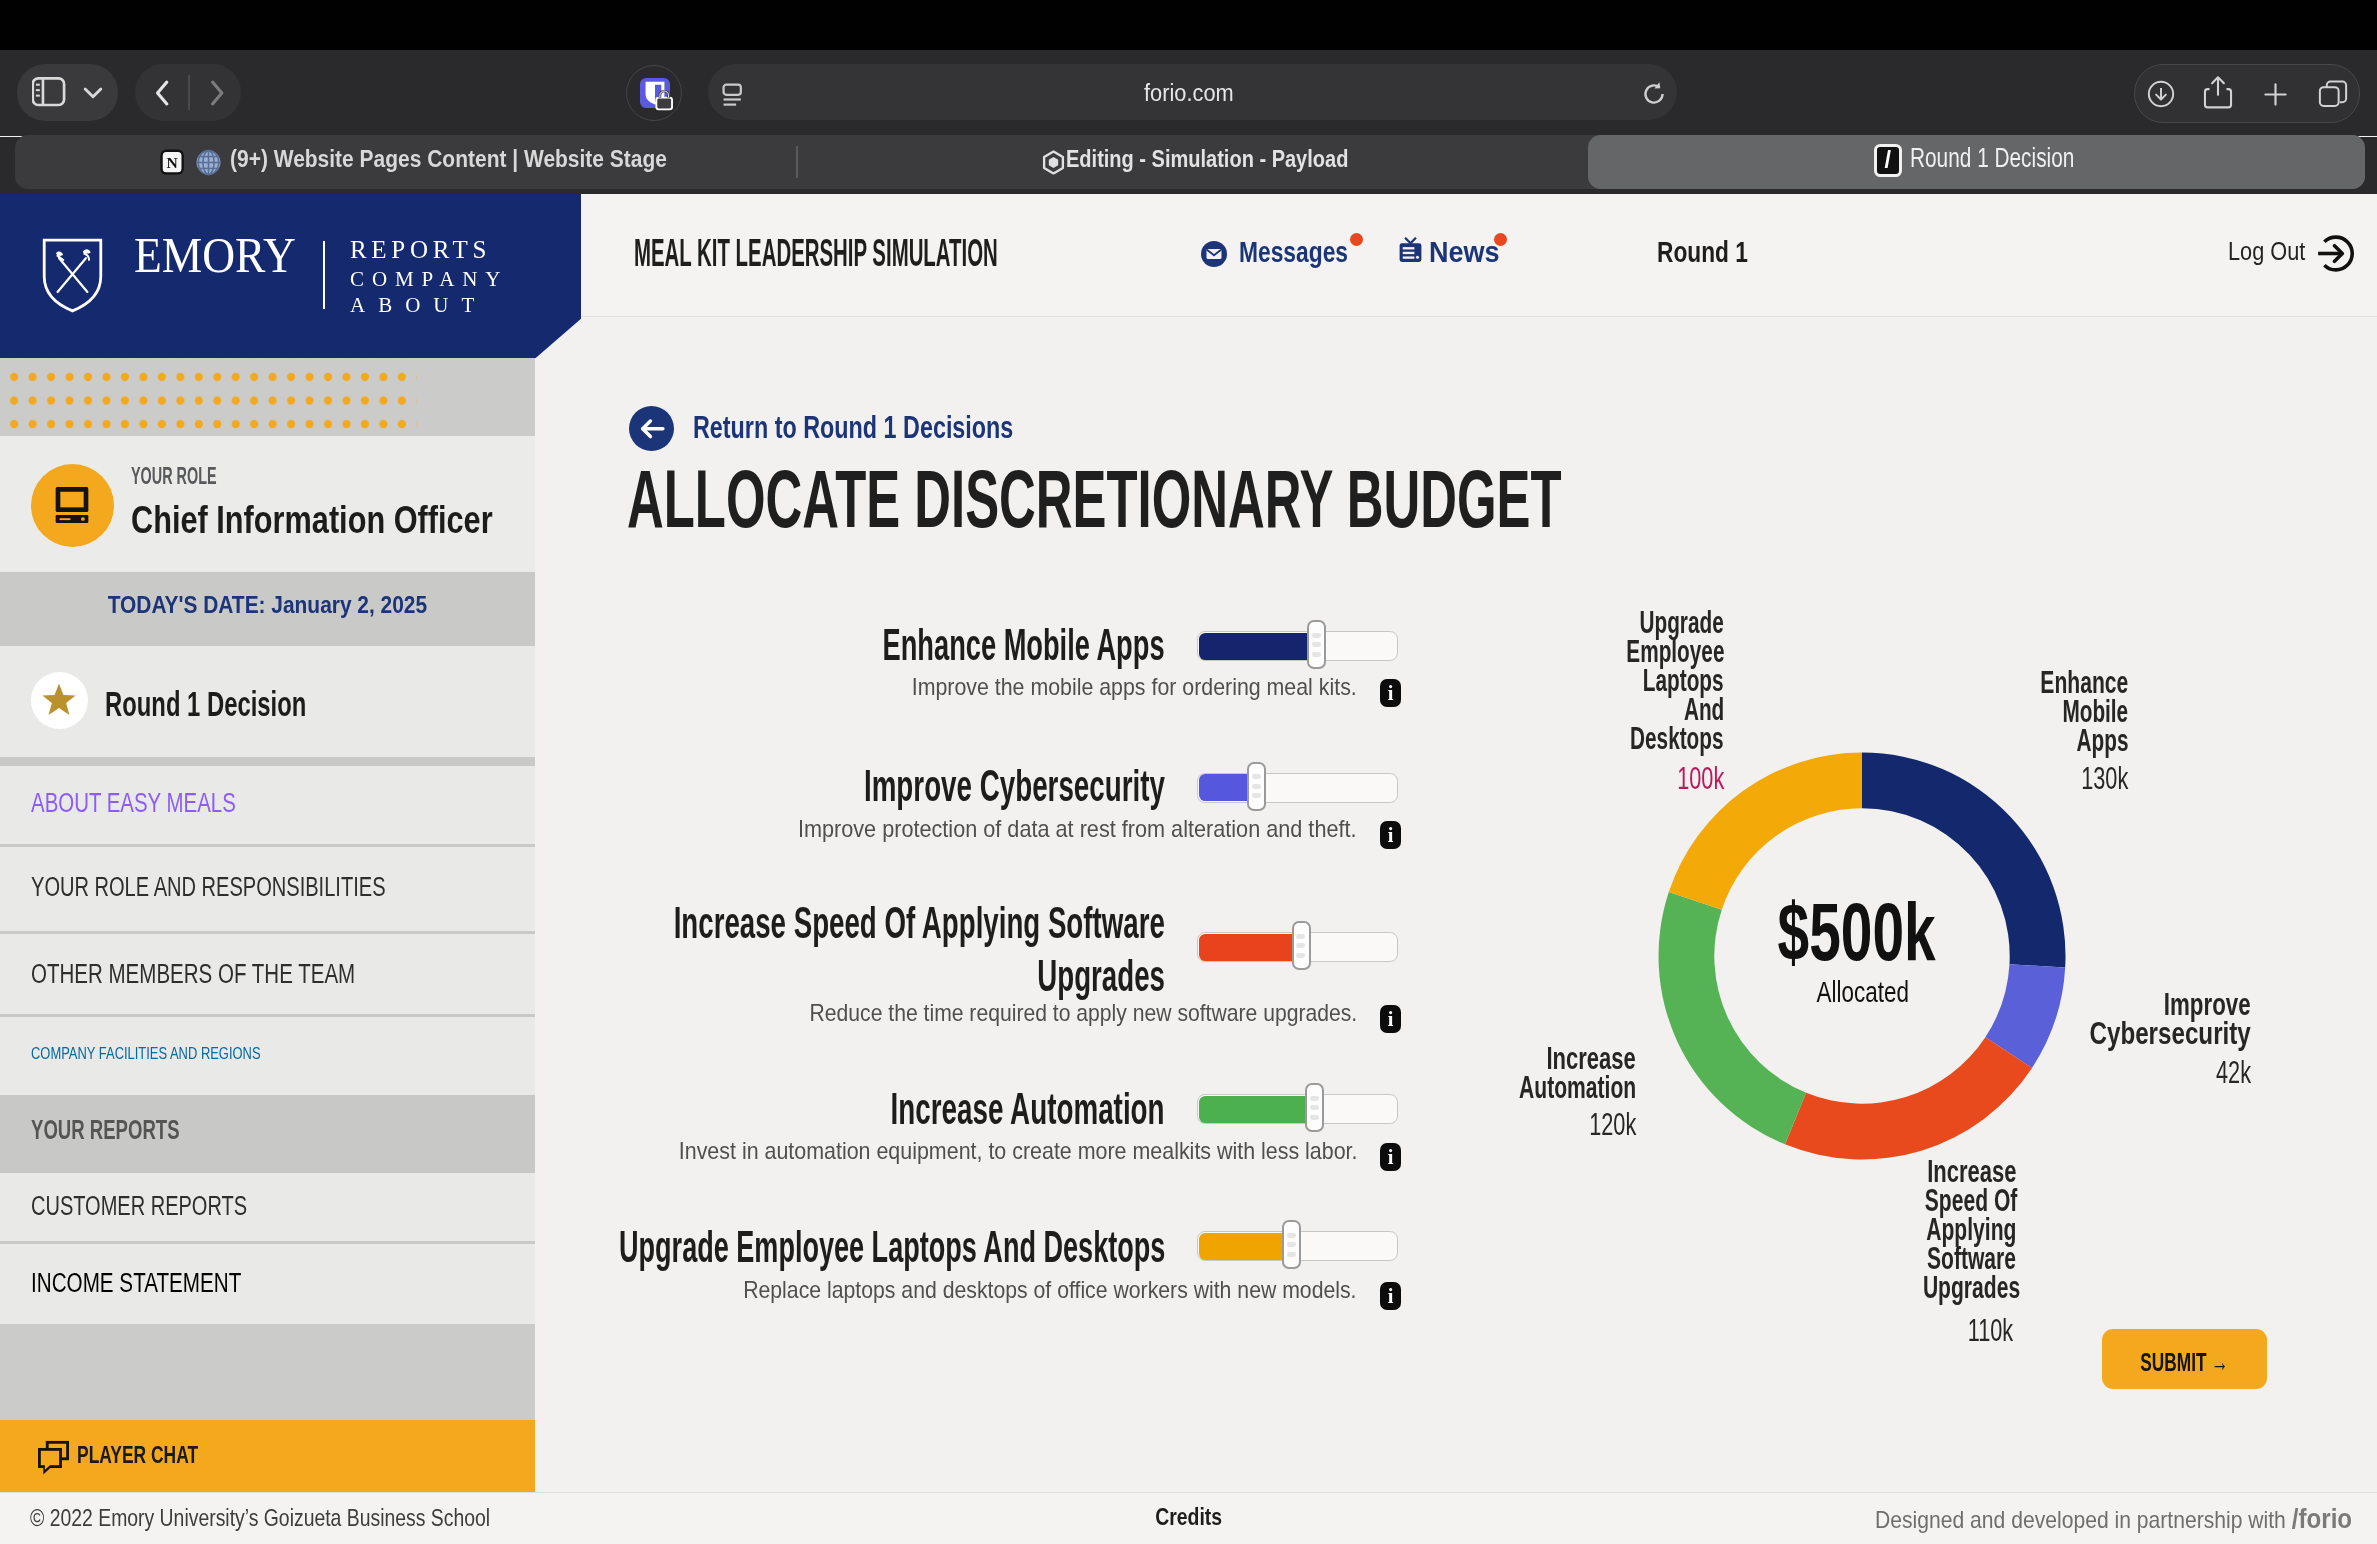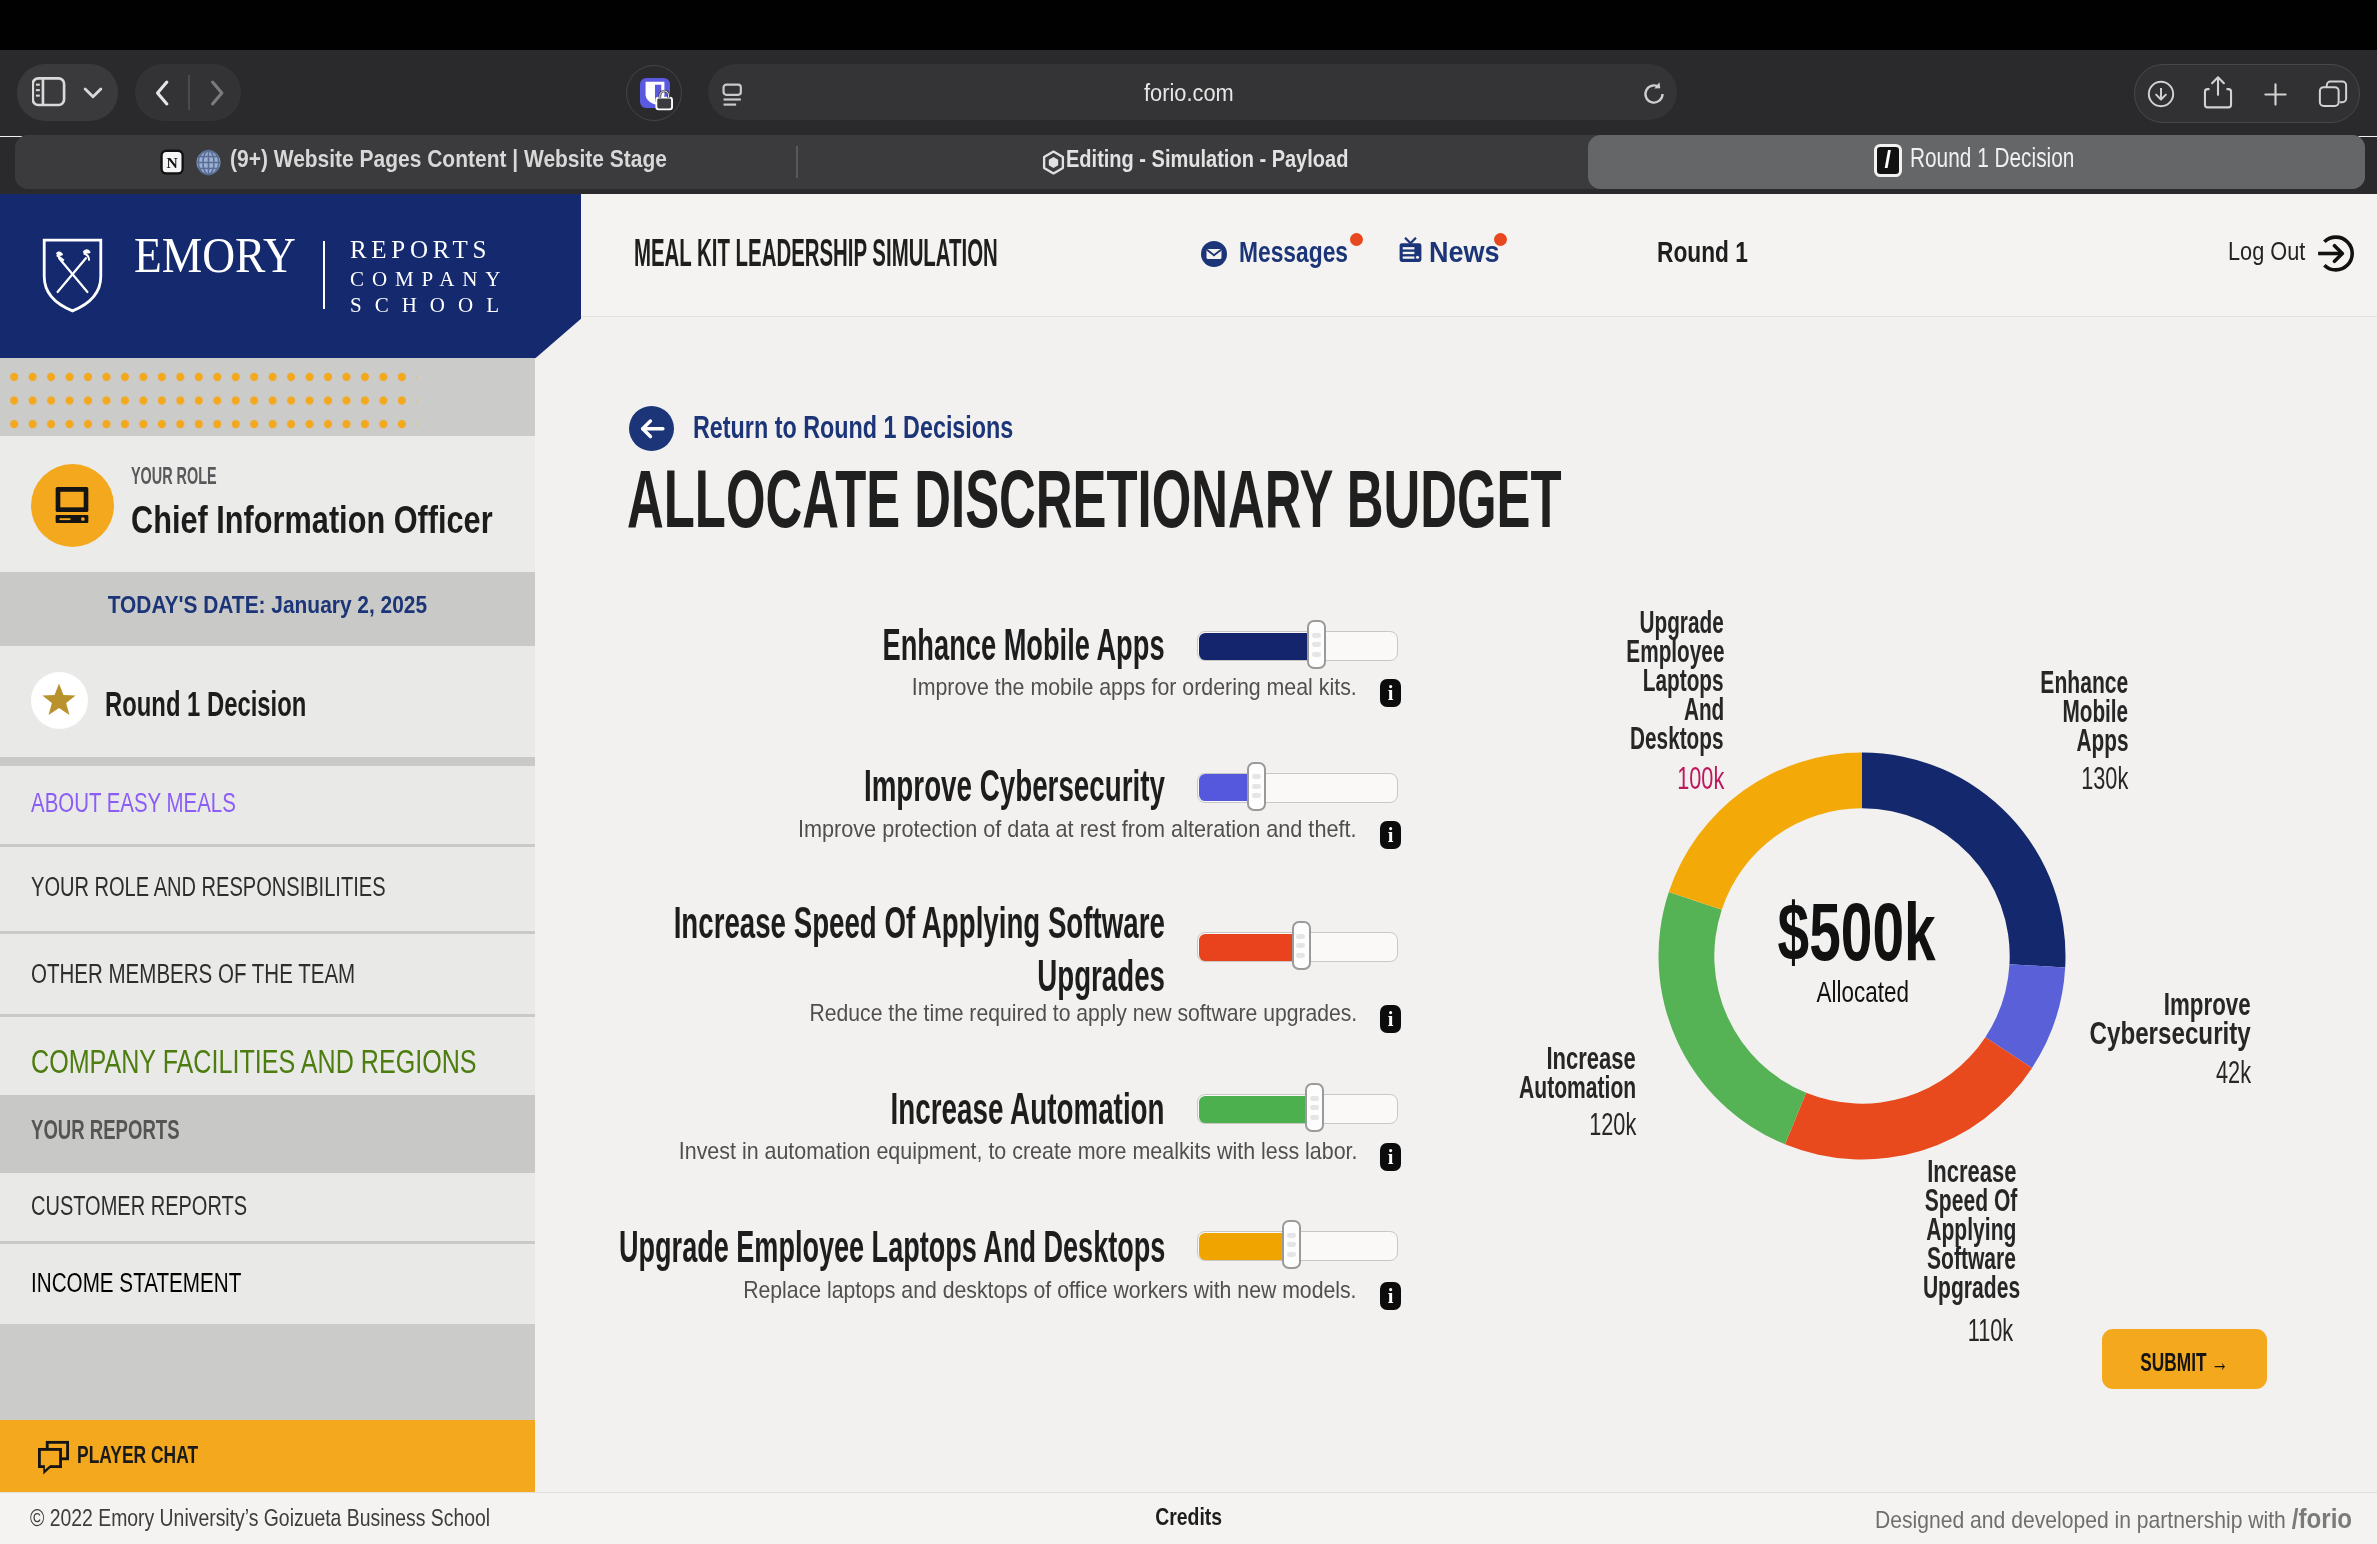--- a/index.html
+++ b/index.html
@@ -156,21 +156,21 @@
       <line x1="57" y1="27" x2="21" y2="70"></line>
     </g>
     <path d="M20 23 l9 7 M54 21 a8 8 0 0 1 7 9" fill="none" stroke="#fff" stroke-width="2.6"></path>
     <path d="M53 19 c3 -5 9 -4 10 1 c-4 2 -8 1 -10 -1Z" fill="#fff"></path>
     <path d="M19 21 c2 -4 8 -3 9 2 c-3 2 -7 1 -9 -2Z" fill="#fff"></path>
   </svg>
 <div class="abs" style="left:134px;top:230px;font-family:'Liberation Serif',serif;font-size:50px;color:#fff"><span class="cx" style="transform:scaleX(.91)">EMORY</span></div>
 <div class="abs" style="left:323px;top:241px;width:2.4px;height:68px;background:#fff"></div>
 <div class="abs" style="left:350px;top:237px;font-family:'Liberation Serif',serif;color:#fff;font-size:25px;letter-spacing:4.7px">REPORTS</div>
 <div class="abs" style="left:350px;top:269px;font-family:'Liberation Serif',serif;color:#fff;font-size:21px;letter-spacing:7.9px">COMPANY</div>
-<div class="abs" style="left:350px;top:295px;font-family:'Liberation Serif',serif;color:#fff;font-size:21px;letter-spacing:13px">SCHOOL</div>
+<div class="abs" style="left:350px;top:295px;font-family:'Liberation Serif',serif;color:#fff;font-size:21px;letter-spacing:13px">ABOUT</div>
 
 <div class="abs" style="left:0;top:358px;width:535px;height:78px;background:#cbcbc9"></div>
 <svg class="abs" style="left:0;top:358px" width="535" height="78" viewBox="0 0 681 99">
 <defs>
       <pattern id="dots" x="7" y="14" width="23.5" height="30" patternUnits="userSpaceOnUse">
         <circle cx="11" cy="10" r="5.2" fill="#f3a81e"></circle>
       </pattern>
     </defs>
 <rect x="0" y="0" width="530" height="99" fill="url(#dots)"></rect>
 </svg>
@@ -196,21 +196,21 @@
   </svg>
 <div class="abs" style="left:105px;top:686px;font-size:35px;font-weight:bold;color:#1c1c1c"><span class="cx" style="transform:scaleX(.681)">Round 1 Decision</span></div>
 
 <div class="abs" style="left:0;top:757px;width:535px;height:8.6px;background:#c9c9c7"></div>
 <div class="abs" style="left:0;top:844px;width:535px;height:3.1px;background:#c9c9c7"></div>
 <div class="abs" style="left:0;top:931px;width:535px;height:3.1px;background:#c9c9c7"></div>
 <div class="abs" style="left:0;top:1014px;width:535px;height:3.1px;background:#c9c9c7"></div>
 <div class="abs" style="left:31px;top:790px;font-size:27px;color:#8b5cf6"><span class="cx" style="transform:scaleX(.757)">ABOUT EASY MEALS</span></div>
 <div class="abs" style="left:31px;top:874px;font-size:27px;color:#2e2e2e"><span class="cx" style="transform:scaleX(.743)">YOUR ROLE AND RESPONSIBILITIES</span></div>
 <div class="abs" style="left:31px;top:961px;font-size:27px;color:#2e2e2e"><span class="cx" style="transform:scaleX(.76)">OTHER MEMBERS OF THE TEAM</span></div>
-<div class="abs" style="left:31px;top:1045px;font-size:33px;color:#4d7c0f"><span class="cx" style="transform:scaleX(.761)">COMPANY FACILITIES AND REGIONS</span></div>
+<div class="abs" style="left:31px;top:1045px;font-size:17px;color:#0369a1"><span class="cx" style="transform:scaleX(.761)">COMPANY FACILITIES AND REGIONS</span></div>
 
 <div class="abs" style="left:0;top:1095px;width:535px;height:78px;background:#c8c8c6"></div>
 <div class="abs" style="left:31px;top:1116px;font-size:27.5px;font-weight:bold;color:#555"><span class="cx" style="transform:scaleX(.675)">YOUR REPORTS</span></div>
 <div class="abs" style="left:31px;top:1193px;font-size:27px;color:#2e2e2e"><span class="cx" style="transform:scaleX(.741)">CUSTOMER REPORTS</span></div>
 <div class="abs" style="left:0;top:1241px;width:535px;height:3.1px;background:#c9c9c7"></div>
 <div class="abs" style="left:31px;top:1270px;font-size:27px;color:#000000"><span class="cx" style="transform:scaleX(.765)">INCOME STATEMENT</span></div>
 <div class="abs" style="left:0;top:1324px;width:535px;height:96px;background:#cbcbc9"></div>
 
 <div class="abs" style="left:0;top:1420px;width:535px;height:72px;background:#f3a81e"></div>
 <svg class="abs" style="left:37px;top:1440px" width="33" height="36" viewBox="0 0 42 46">

